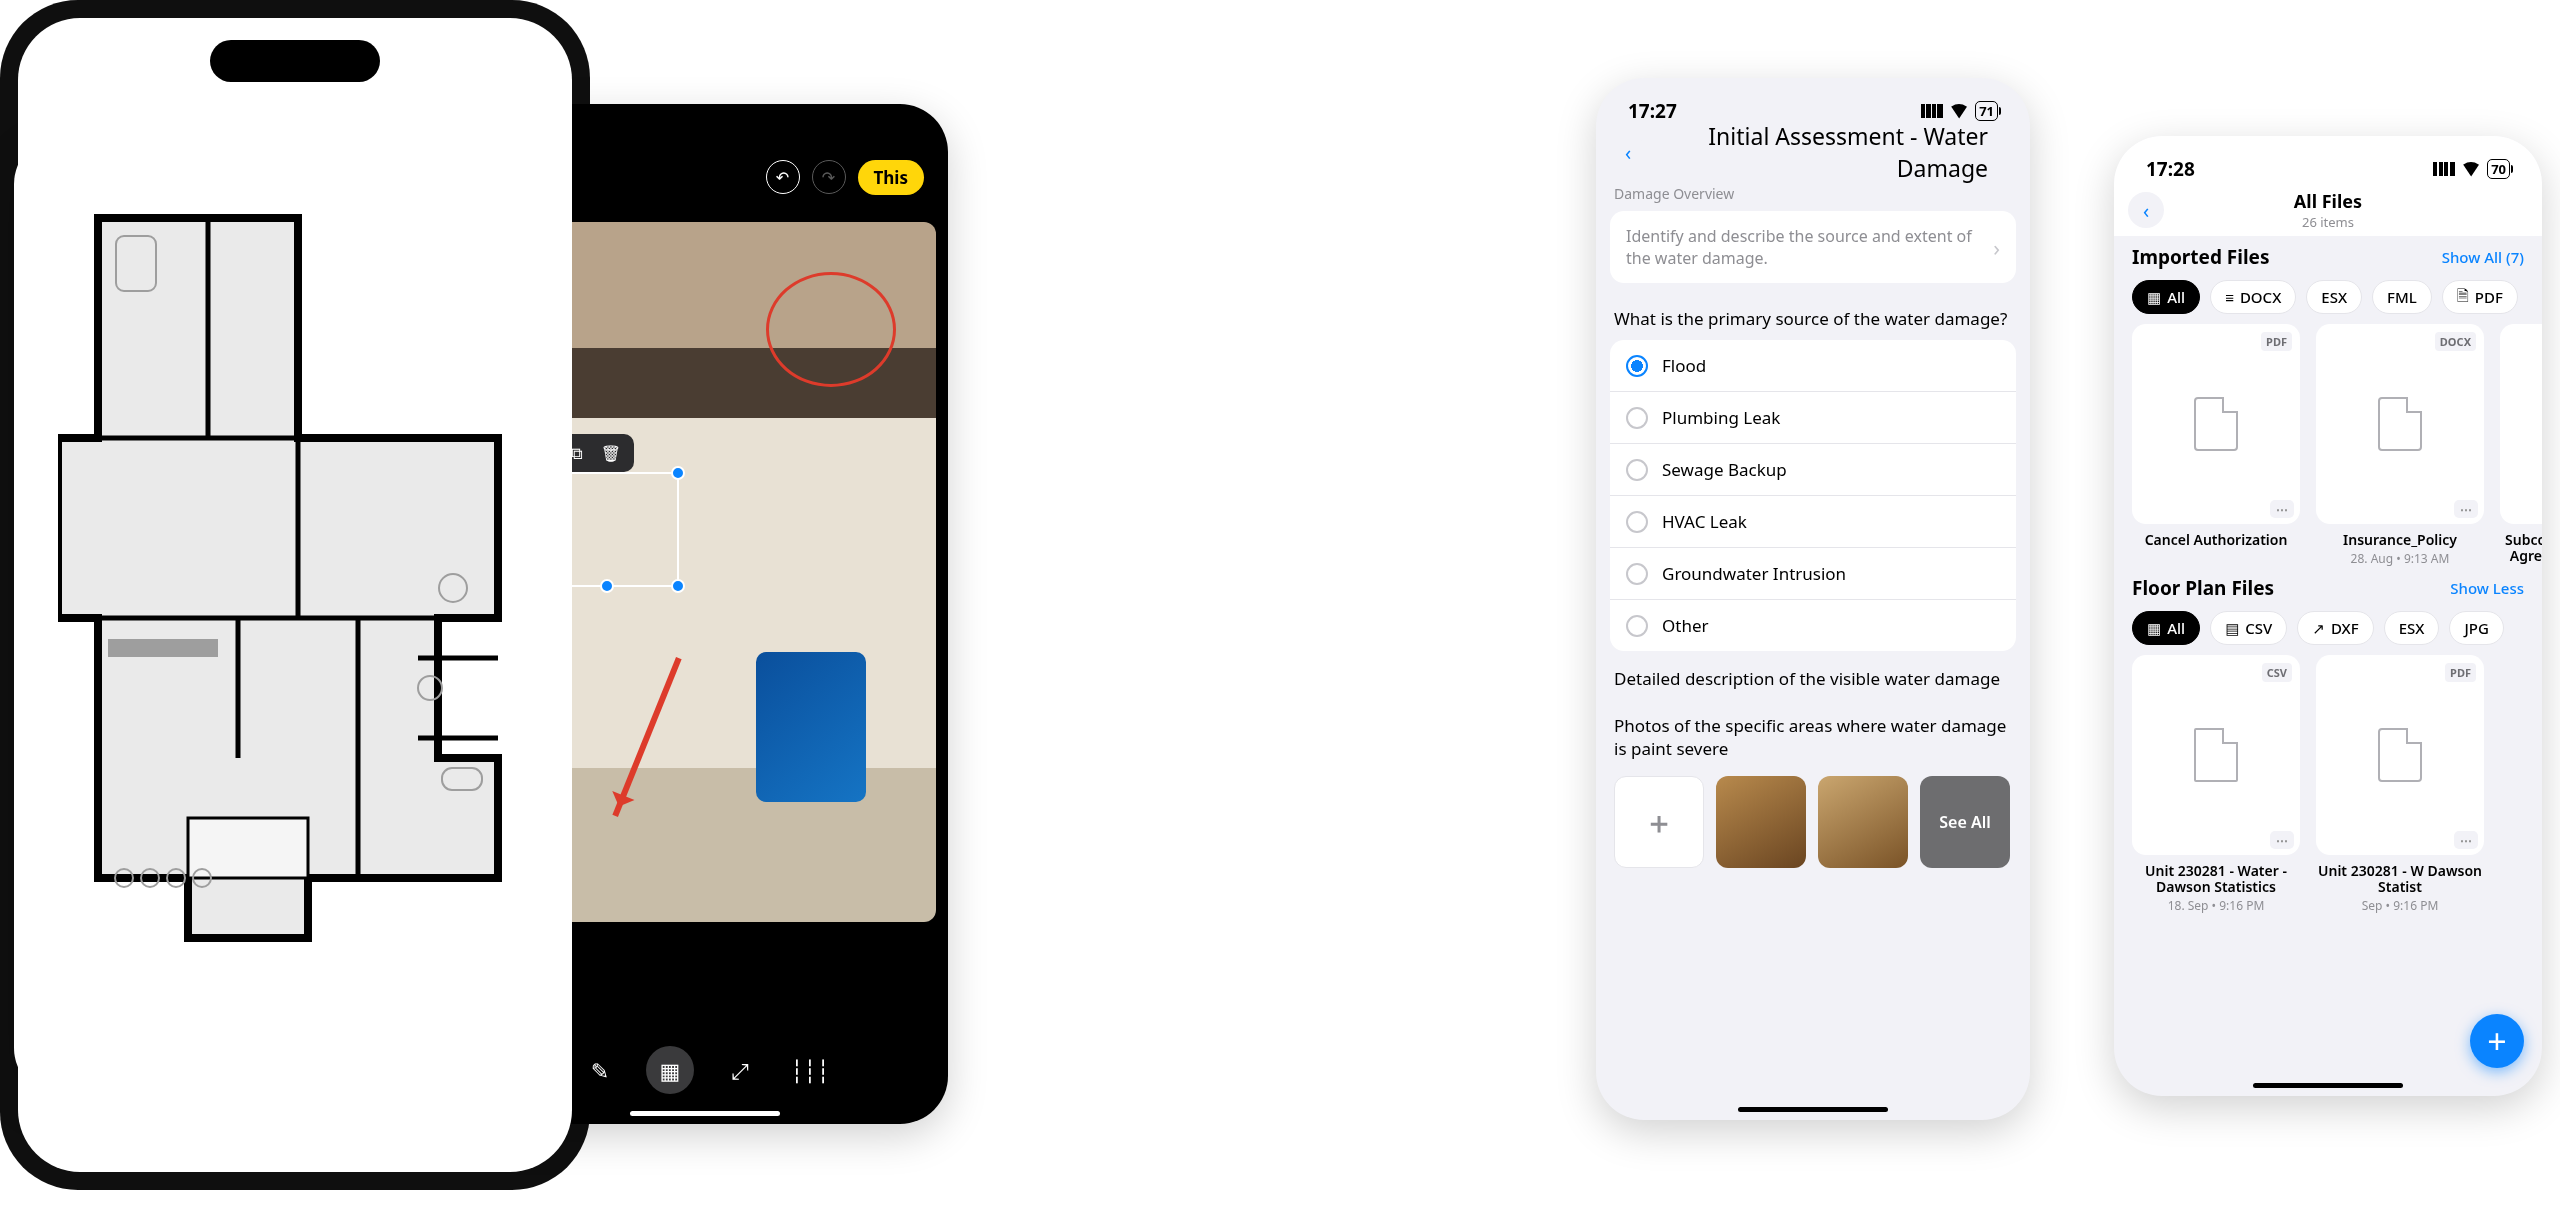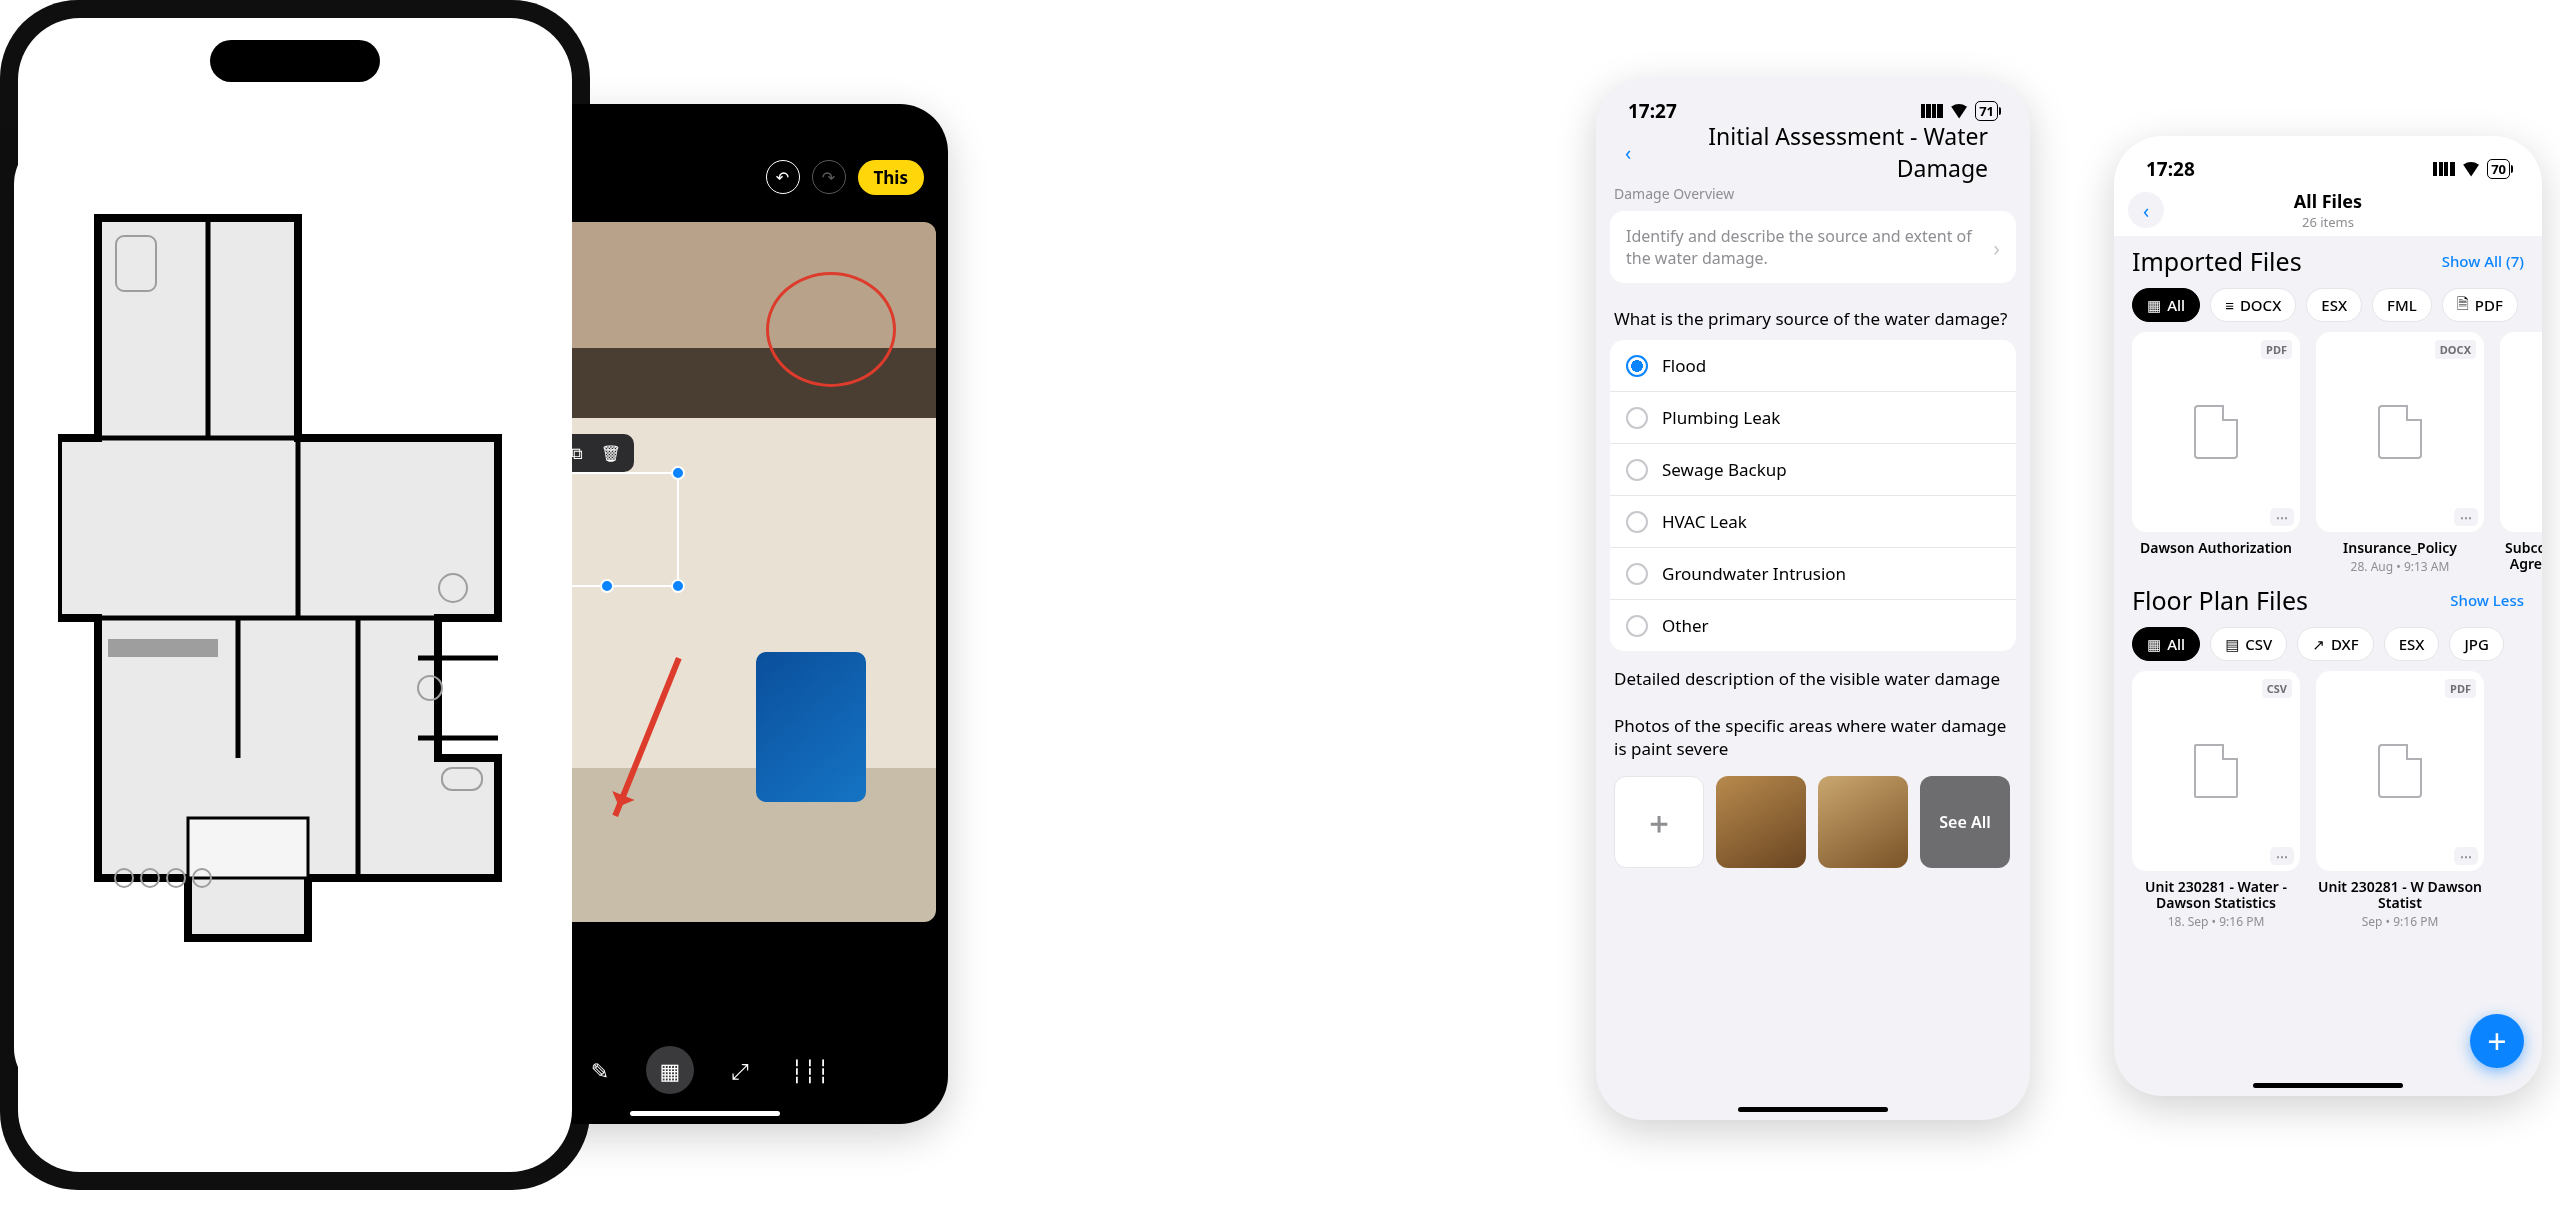--- a/index.html
+++ b/index.html
@@ -83,21 +83,21 @@
 #p4 .desc-label{font-size:17px;padding:16px 18px 6px}
 #p4 .ta{background:#f2f2f7;border-radius:10px;padding:10px 12px;font-size:15px;color:#3a3a3c;line-height:1.3}
 #p4 .photorow{display:flex;gap:12px;padding:10px 18px 0}
 #p4 .ph{width:90px;height:92px;border-radius:12px;background:#d9c8a7;flex:none;position:relative;display:flex;align-items:center;justify-content:center;color:#fff;font-weight:600}
 #p4 .ph.add{background:#fff;border:1px solid var(--divider);color:#8e8e93;font-size:30px}
 #p4 .ph.all{background:rgba(0,0,0,.55)}
 
 
 #p5{left:2114px;top:136px;width:428px;height:960px;background:var(--gray-bg)}
 #p5 .sec-h{display:flex;align-items:center;justify-content:space-between;padding:8px 18px 4px}
-#p5 .sec-h b{font-size:25px;font-weight:400}
+#p5 .sec-h b{font-size:19px;font-weight:700}
 #p5 .sec-h a{color:var(--blue);font-size:15px;font-weight:500}
 #p5 .chips{display:flex;gap:10px;padding:6px 18px 10px;overflow:hidden}
 #p5 .fgrid{display:flex;gap:16px;padding:0 18px;overflow:hidden}
 .file{width:168px;flex:none}
 .doc{width:168px;height:200px;background:#fff;border-radius:14px;position:relative;display:flex;align-items:center;justify-content:center}
 .doc .tag{position:absolute;top:8px;right:8px;font-size:11px;font-weight:700;background:#f2f2f7;border-radius:4px;padding:2px 5px;color:#6e6e73}
 .doc .more{position:absolute;bottom:6px;right:6px;width:24px;height:18px;background:#f2f2f7;border-radius:5px;display:flex;align-items:center;justify-content:center;color:#888;font-size:12px;font-weight:800}
 .doc-ic{width:44px;height:54px;border:2px solid #b0b0b5;border-radius:4px;position:relative}
 .doc-ic::before{content:"";position:absolute;top:-2px;right:-2px;width:14px;height:14px;background:#fff;border-left:2px solid #b0b0b5;border-bottom:2px solid #b0b0b5}
 .file .fname{text-align:center;font-size:14px;font-weight:600;margin-top:8px;line-height:1.15}
@@ -349,21 +349,21 @@
     <span class="chip">FML</span>
     <span class="chip">🗎 <span>PDF</span></span>
   </div>
   <div class="fgrid">
     <div class="file">
         <div class="doc">
           <span class="tag">PDF</span>
           <span class="doc-ic"></span>
           <span class="more">⋯</span>
         </div>
-        <div class="fname">Dawson Authorization</div>
+        <div class="fname">Cancel Authorization</div>
       </div>
     <div class="file">
         <div class="doc">
           <span class="tag">DOCX</span>
           <span class="doc-ic"></span>
           <span class="more">⋯</span>
         </div>
         <div class="fname">Insurance_Policy</div>
         <div class="fmeta">28. Aug • 9:13 AM</div>
       </div>

